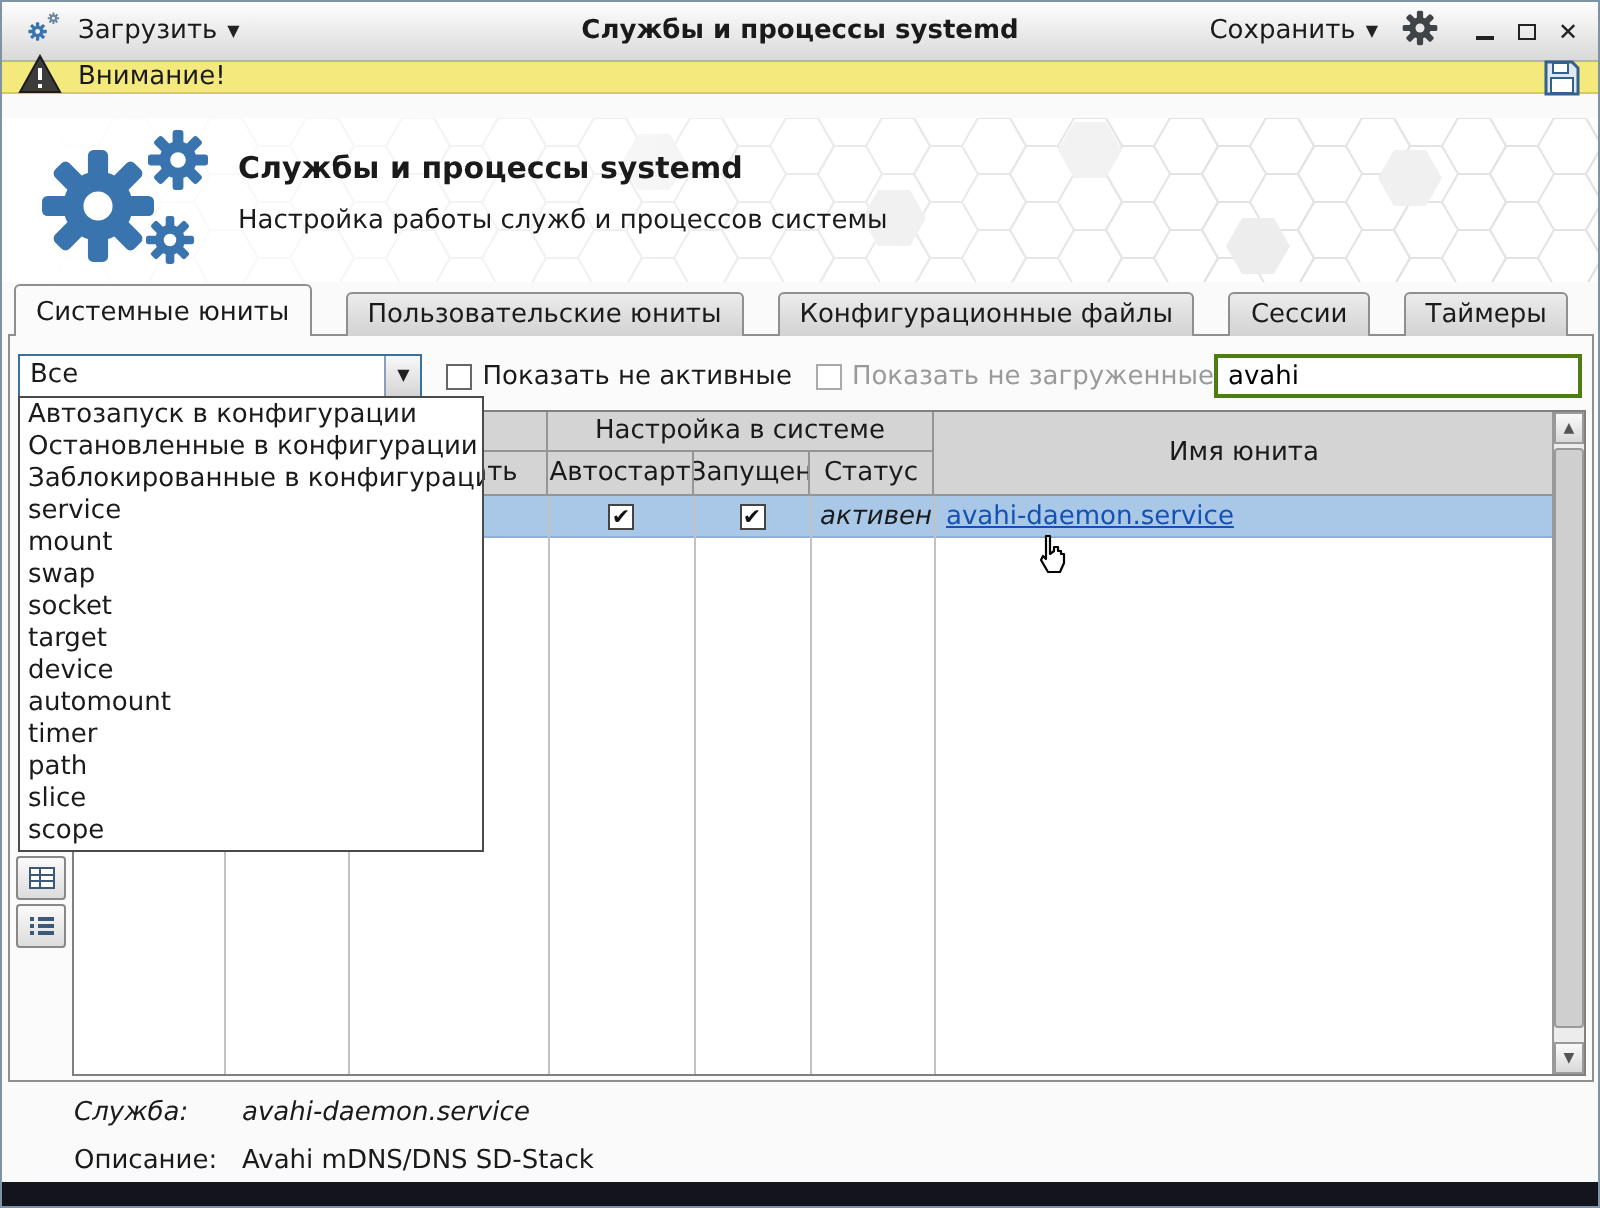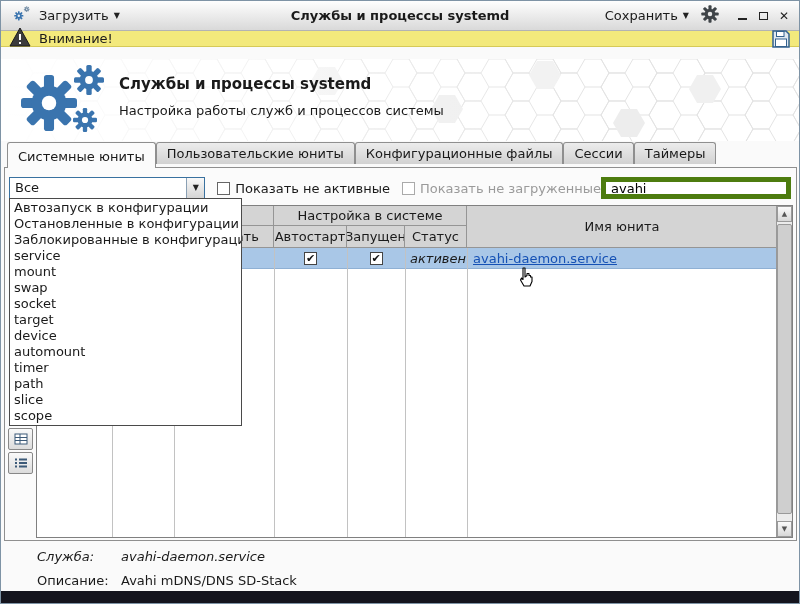--- a/index.html
+++ b/index.html
@@ -38,39 +38,39 @@
   .warn-save { margin-left: auto; display: flex; }
   
   .banner { position: absolute; top: 58px; left: 0; right: 0; height: 82px; background: #fff; overflow: hidden; }
   .hexbg { position: absolute; top: 0; left: 0; }
   .hexfade { position: absolute; inset: 0; background: linear-gradient(90deg, #fff 0%, rgba(255,255,255,.35) 45%, rgba(255,255,255,0) 75%); }
   .banner-gears { position: absolute; left: 16px; top: 4px; }
   .banner-text { position: absolute; left: 118px; top: 16px; }
   .banner-title { font-size: 15px; font-weight: bold; margin-bottom: 10px; }
   .banner-sub { font-size: 13px; }
   
-  .tabs { position: absolute; top: 141px; left: 6px; height: 26px; display: flex; align-items: flex-start; gap: 0; z-index: 5; }
+  .tabs { position: absolute; top: 141px; left: 6px; height: 26px; display: flex; align-items: flex-end; gap: 17px; z-index: 5; }
   .tab {
     background: linear-gradient(#ececec, #d2d2d2); border: 1px solid #8f8f8f; border-bottom: none;
     border-radius: 3px 3px 0 0; height: 22px; padding: 3px 10px; white-space: nowrap;
   }
   .tab.active { background: #fbfbfb; height: 26px; padding-top: 6px; z-index: 6; }
   
   .panel { position: absolute; top: 166px; left: 3px; width: 793px; height: 374px; border: 1px solid #8f8f8f; background: #fbfbfb; }
   
   .filters { position: absolute; top: 176px; left: 8px; right: 8px; height: 22px; display: flex; align-items: center; }
   .combo { width: 233px; height: 22px; border: 1px solid #39719f; background: #fff; display: flex; }
   .combo-text { flex: 1; padding: 2px 5px; overflow: hidden; white-space: nowrap; }
   .combo-btn { width: 18px; border-left: 1px solid #8aa0b4; background: linear-gradient(#f8f8f8, #d5d5d5); display: flex; align-items: center; justify-content: center; }
   .chk-group { display: flex; align-items: center; gap: 5px; margin-left: 12px; white-space: nowrap; }
   .chk-box { width: 13px; height: 13px; border: 1px solid #666; background: #fff; flex: 0 0 auto; }
   .chk-group.disabled { color: #9a9a9a; }
   .chk-group.disabled .chk-box { border-color: #aaa; }
   .search-input {
-    margin-left: auto; width: 200px; height: 22px; border: 5px solid #4d7c0f;
+    margin-left: auto; width: 200px; height: 22px; border: 2px solid #4d7c0f;
     font: 13px "DejaVu Sans", sans-serif; padding: 1px 5px; background: #fff;
   }
   
   .popup {
     position: absolute; left: 8px; top: 197px; width: 233px; z-index: 50;
     background: #fff; border: 1px solid #4a4a4a; padding: 1px 0;
   }
   .popup-item { height: 16px; line-height: 16px; padding: 0 4px; white-space: nowrap; overflow: hidden; }
   
   .table { position: absolute; left: 35px; top: 204px; width: 757px; height: 333px; border: 1px solid #808080; background: #fff; }

